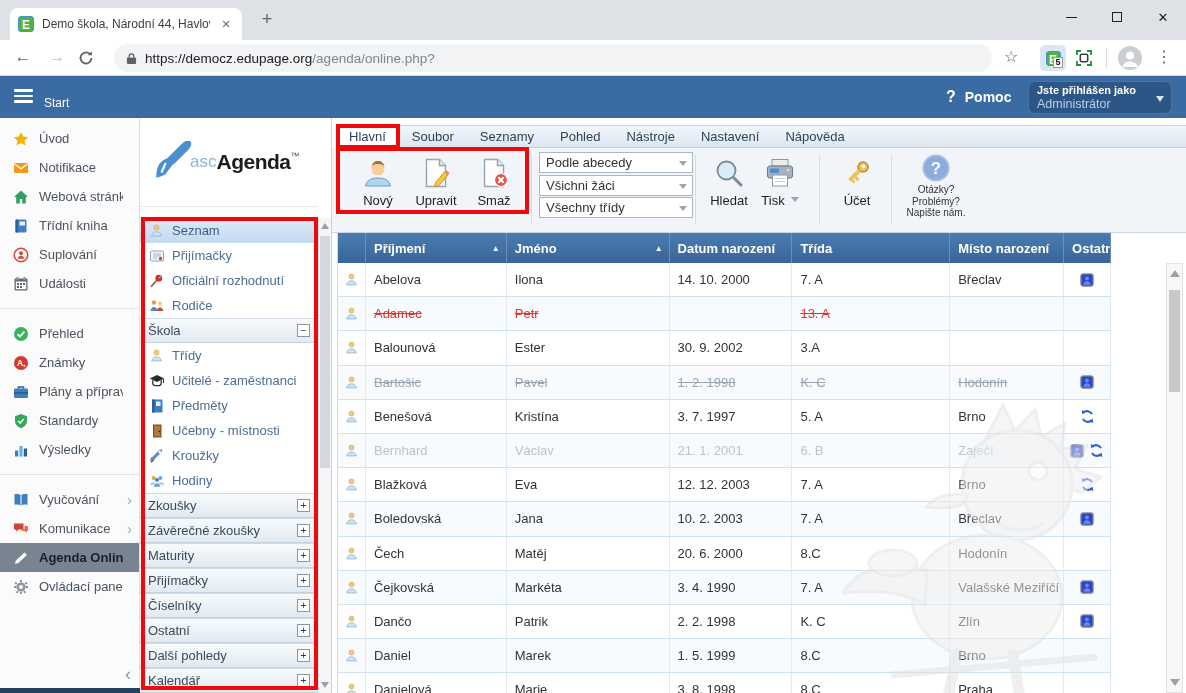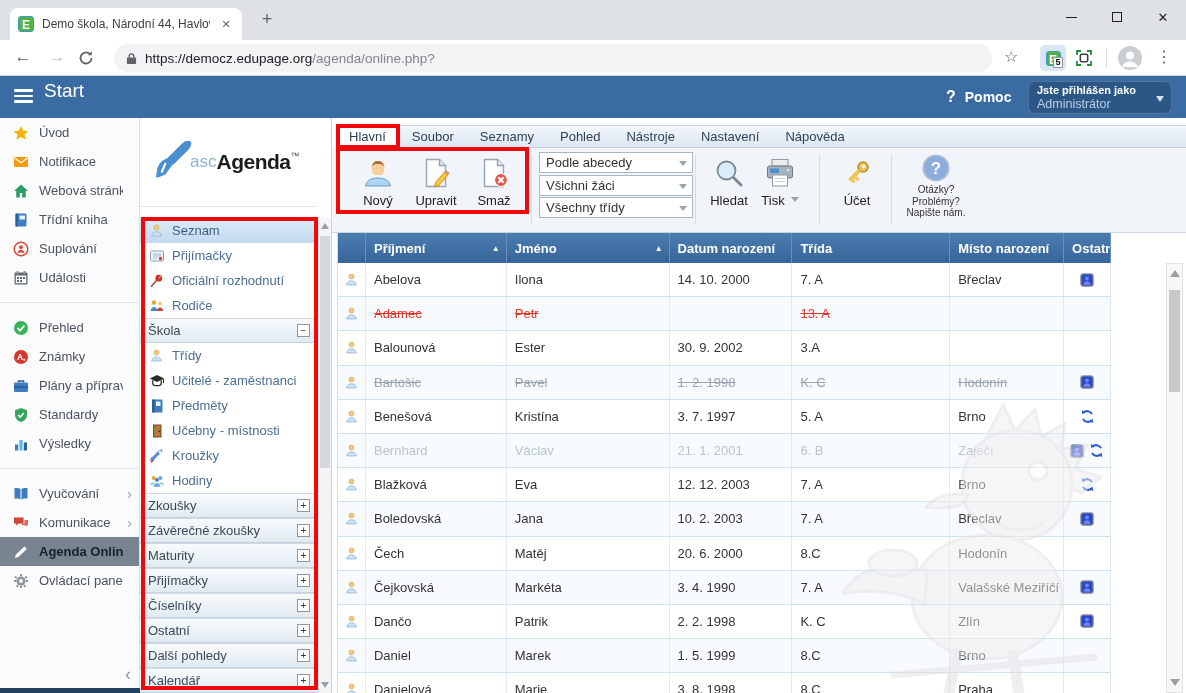--- a/index.html
+++ b/index.html
@@ -41,33 +41,33 @@
             font-weight:bold; line-height:9px; padding:0 1px; border:1px solid #999; }
   .capture { left:1076px; top:10px; }
   .bt-sep { left:1106px; top:8px; width:1px; height:20px; background:#dadce0; }
   .bavatar { left:1118px; top:6px; }
   .dots { left:1154px; top:7px; font-size:16px; color:#5f6368; width:20px; text-align:center;}
 
   
   .appheader { position:absolute; top:76px; left:0; width:1186px; height:42px; background:#3a6ca3; color:#fff; }
   .hamburger { position:absolute; left:14px; top:13px; width:19px; }
   .hamburger i { display:block; height:2.5px; background:#fff; margin-bottom:3px; border-radius:1px;}
-  .start { position:absolute; left:44px; top:4px; font-size:19px; }
+  .start { position:absolute; left:44px; top:20px; font-size:12px; }
   .help { position:absolute; left:946px; top:0; height:42px; display:flex; align-items:center; gap:9px;
           font-weight:bold; font-size:14px; }
   .help .qm { font-size:16px; }
   .userbox { position:absolute; right:14px; top:5px; width:144px; height:33px; background:rgba(8,28,56,.28);
              border:1px solid rgba(255,255,255,.18); border-radius:7px; padding:2px 16px 2px 8px; }
   .ub1 { font-size:11px; font-weight:bold; line-height:13px; white-space:nowrap;}
   .ub2 { font-size:12.5px; color:#b9cfe4; line-height:14px; }
   .ub-caret { position:absolute; right:7px; top:14px; border:4.5px solid transparent; border-top:6px solid #d5e2ef; }
 
   
   .lsidebar { position:absolute; top:118px; left:0; width:140px; height:575px; background:#fbfbfb;
-              border-right:1px solid #e0e0e0; padding-top:0; }
+              border-right:1px solid #e0e0e0; padding-top:6px; }
   .ls-item { height:29px; display:flex; align-items:center; padding-left:12px; gap:9px; color:#4a5460; }
   .ls-item .ic { width:18px; height:16px; flex:none; display:flex; align-items:center; justify-content:center; }
   .ls-item .lbl { flex:1; white-space:nowrap; overflow:hidden; }
   .ls-item .chev { color:#9aa6b2; font-size:15px; padding-right:7px; }
   .ls-item.active { background:#78848f; color:#15212e; font-weight:bold; }
   .ls-sep { border-top:1px solid #e4e4e4; margin:10px 0; }
   .ls-collapse { position:absolute; bottom:8px; right:8px; color:#8a96a2; font-size:18px; }
   .ls-strip { position:absolute; bottom:0; left:0; width:141px; height:5px; background:#24425f; }
 
   

